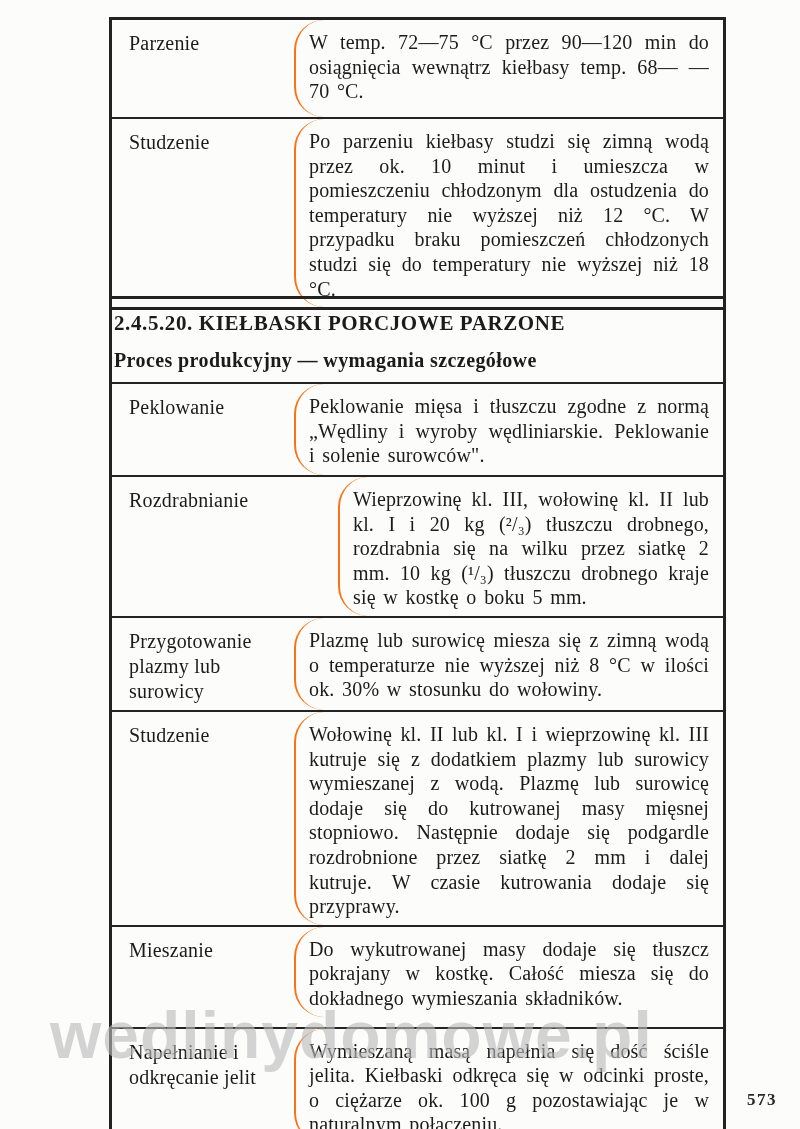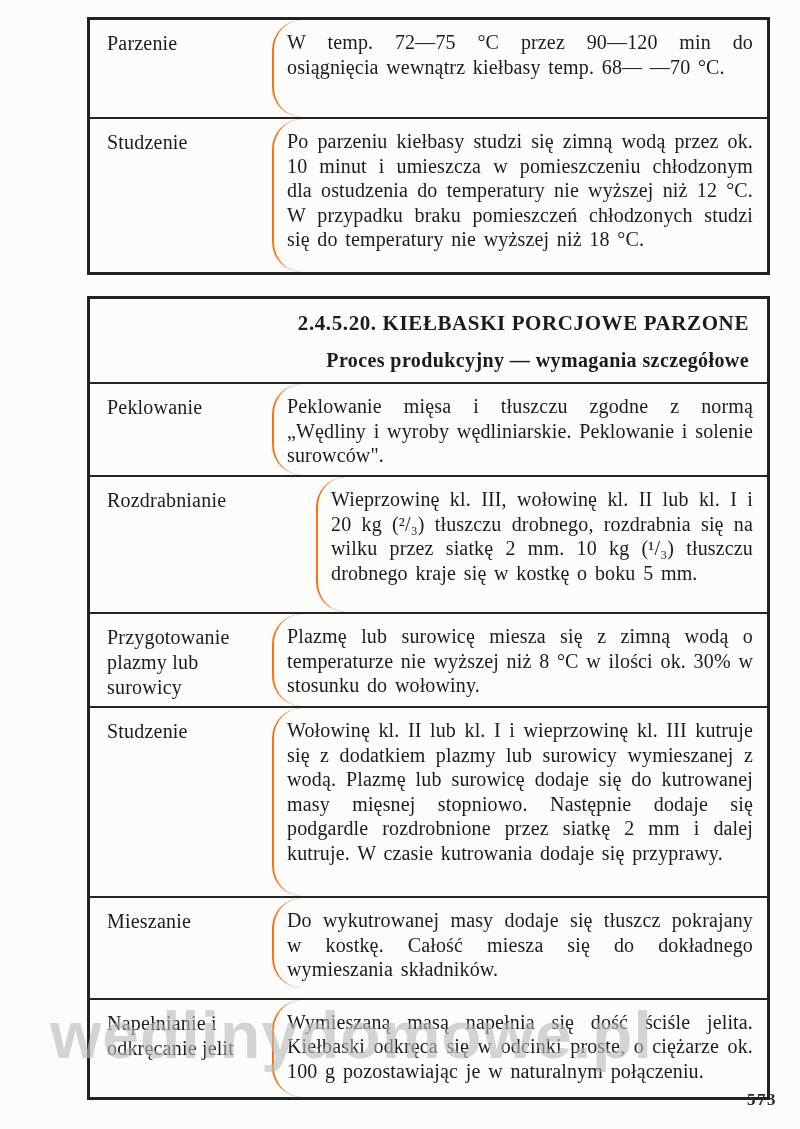--- a/index.html
+++ b/index.html
@@ -7,21 +7,21 @@
     width: 800px; height: 1129px;
     background: #fcfcfb;
     font-family: "Liberation Serif", serif;
     color: #1b1b1b;
     position: relative;
     overflow: hidden;
   }
   .page { position: absolute; inset: 0; }
 
   .tbl {
-    position: absolute; left: 87px; width: 683px;
+    position: absolute; left: 109px; width: 617px;
     border: 3px solid #222; box-sizing: border-box;
     background: transparent;
   }
   .tbl1 { top: 17px; }
   .tbl2 { top: 296px; }
 
   .trow { display: flex; border-top: 2px solid #242424; }
   .trow.first { border-top: none; }
 
   .cl {
@@ -45,22 +45,22 @@
   .t1r0 { min-height: 97px; }
   .t1r1 { min-height: 153px; }
   .t2r0 { min-height: 91px; }
   .t2r1 { min-height: 135px; gap: 44px; }
   .t2r2 { min-height: 91px; }
   .t2r3 { min-height: 188px; }
   .t2r4 { min-height: 83px; }
   .t2r5 { min-height: 97px; margin-top: 10px; }
 
   .thead {
-    text-align: right;
-    padding: 11px 18px 9px;
+    text-align: left;
+    padding: 11px 2px 9px;
     min-height: 68px; box-sizing: border-box;
   }
   .t-title {
     font-weight: bold; font-size: 21px; line-height: 27px;
     letter-spacing: 0.6px;
   }
   .t-sub {
     font-weight: bold; font-size: 20px; line-height: 26px;
     letter-spacing: 0.4px; margin-top: 10px;
   }

